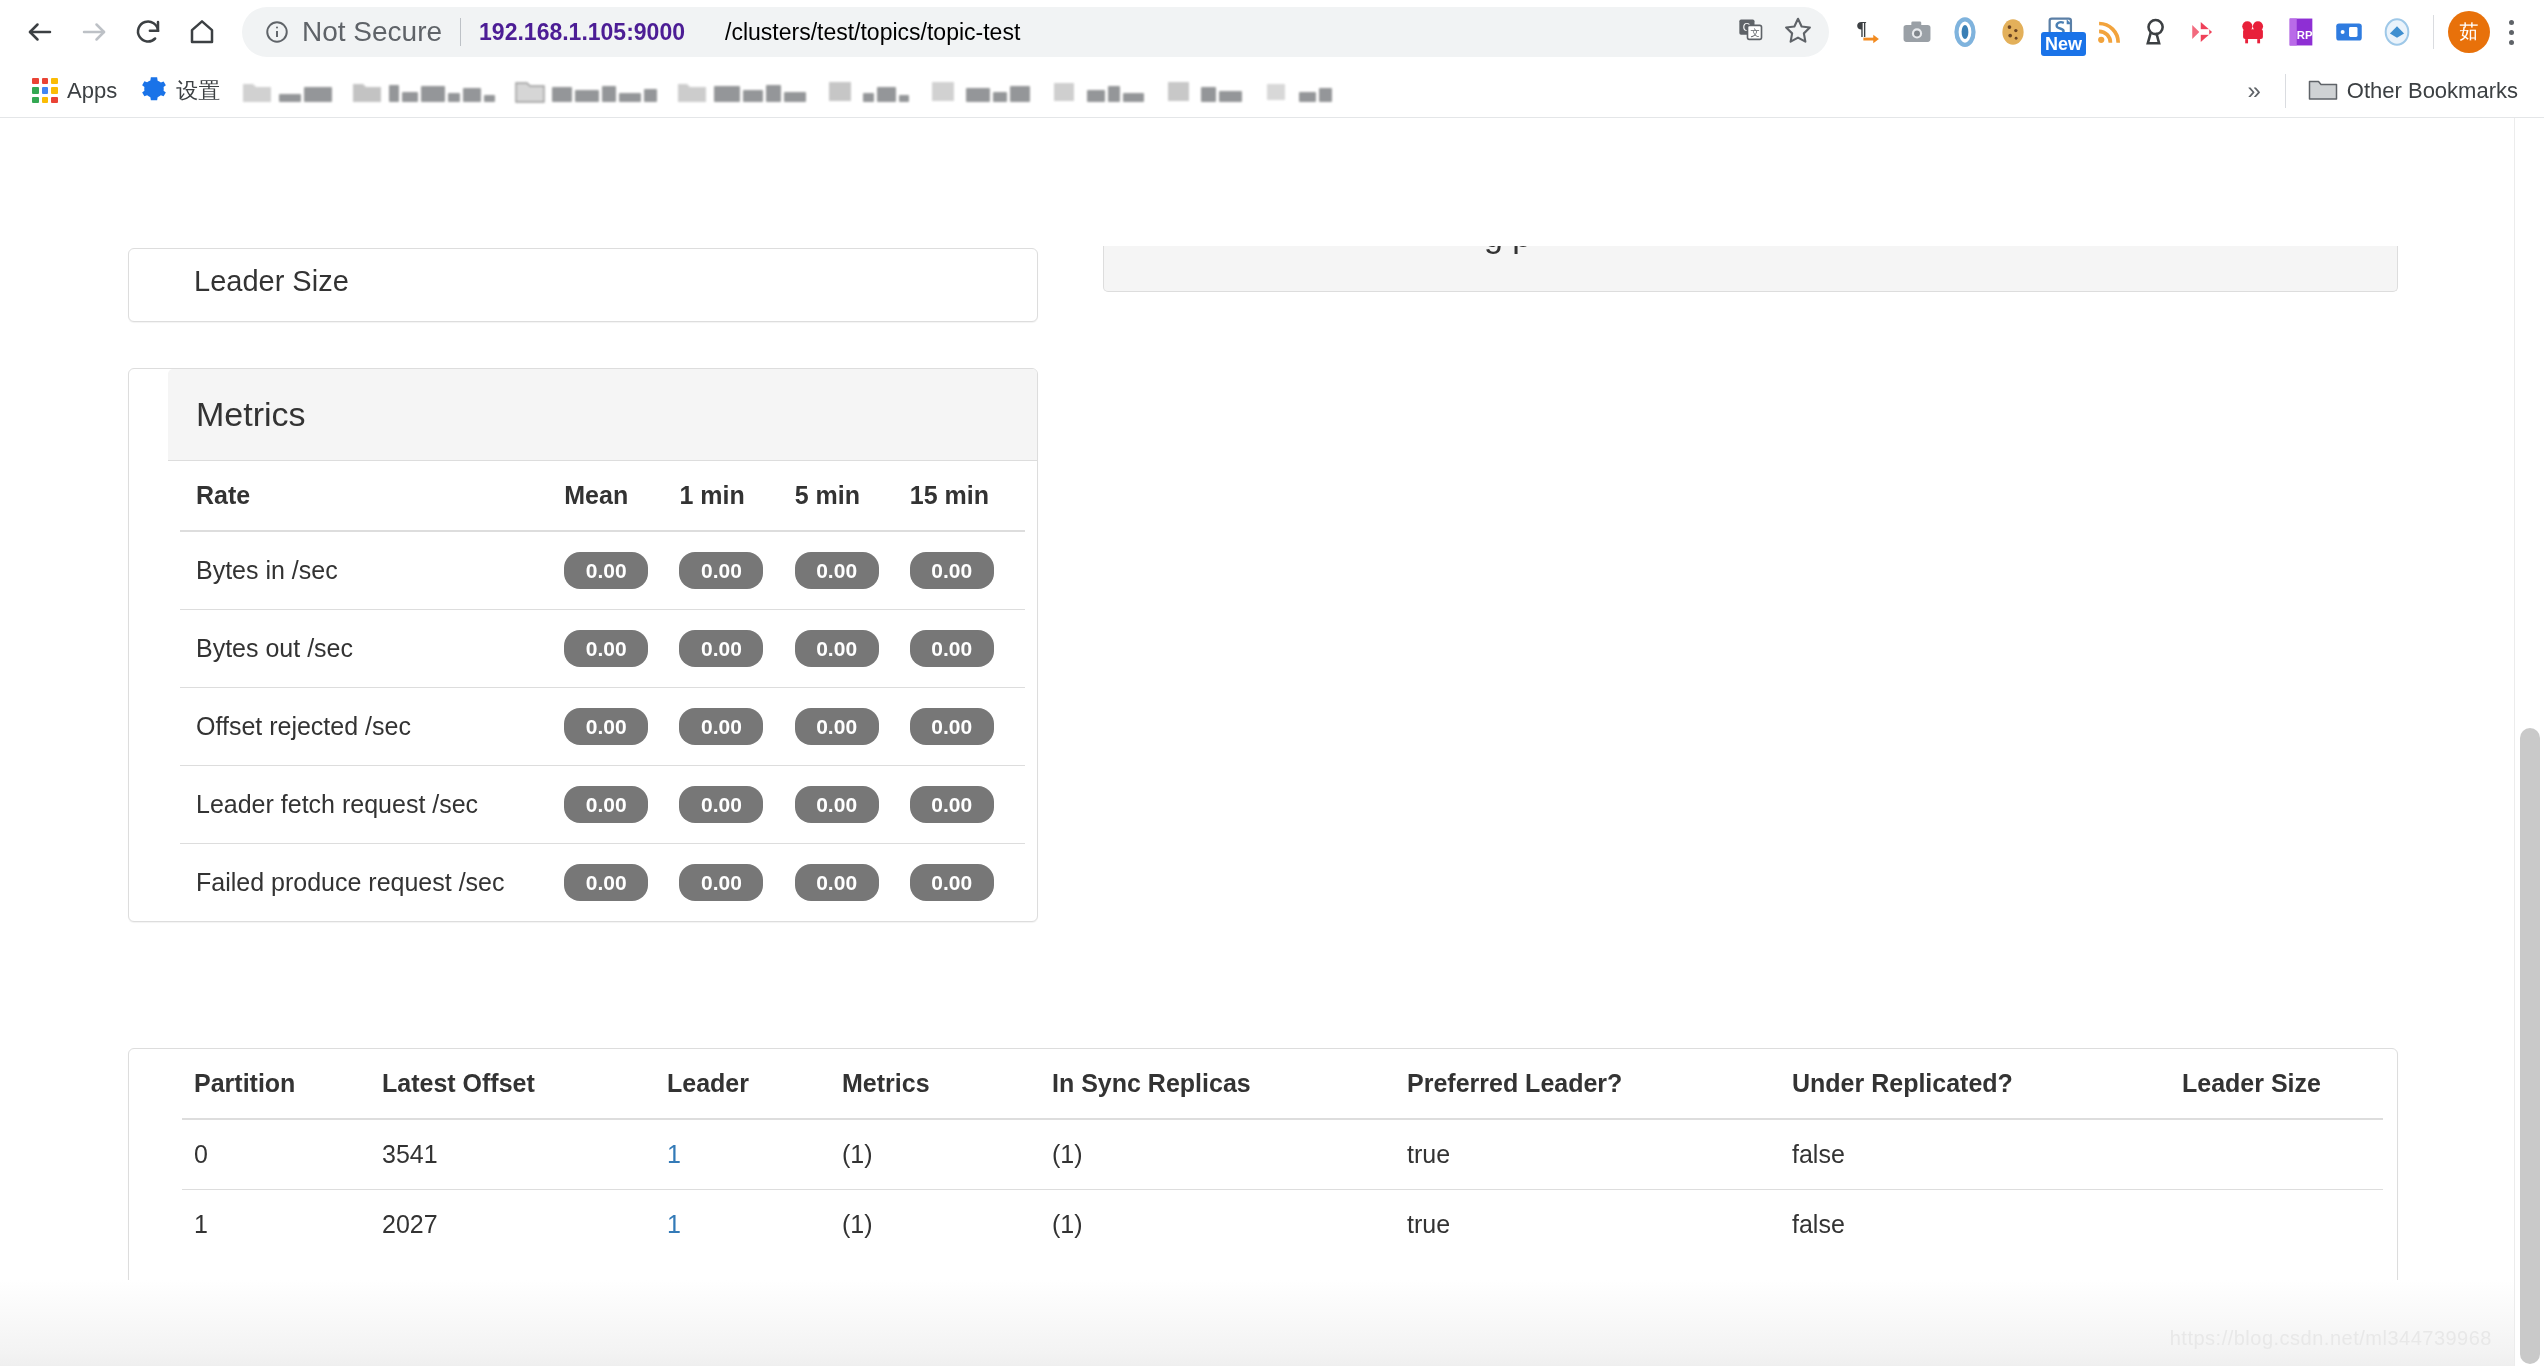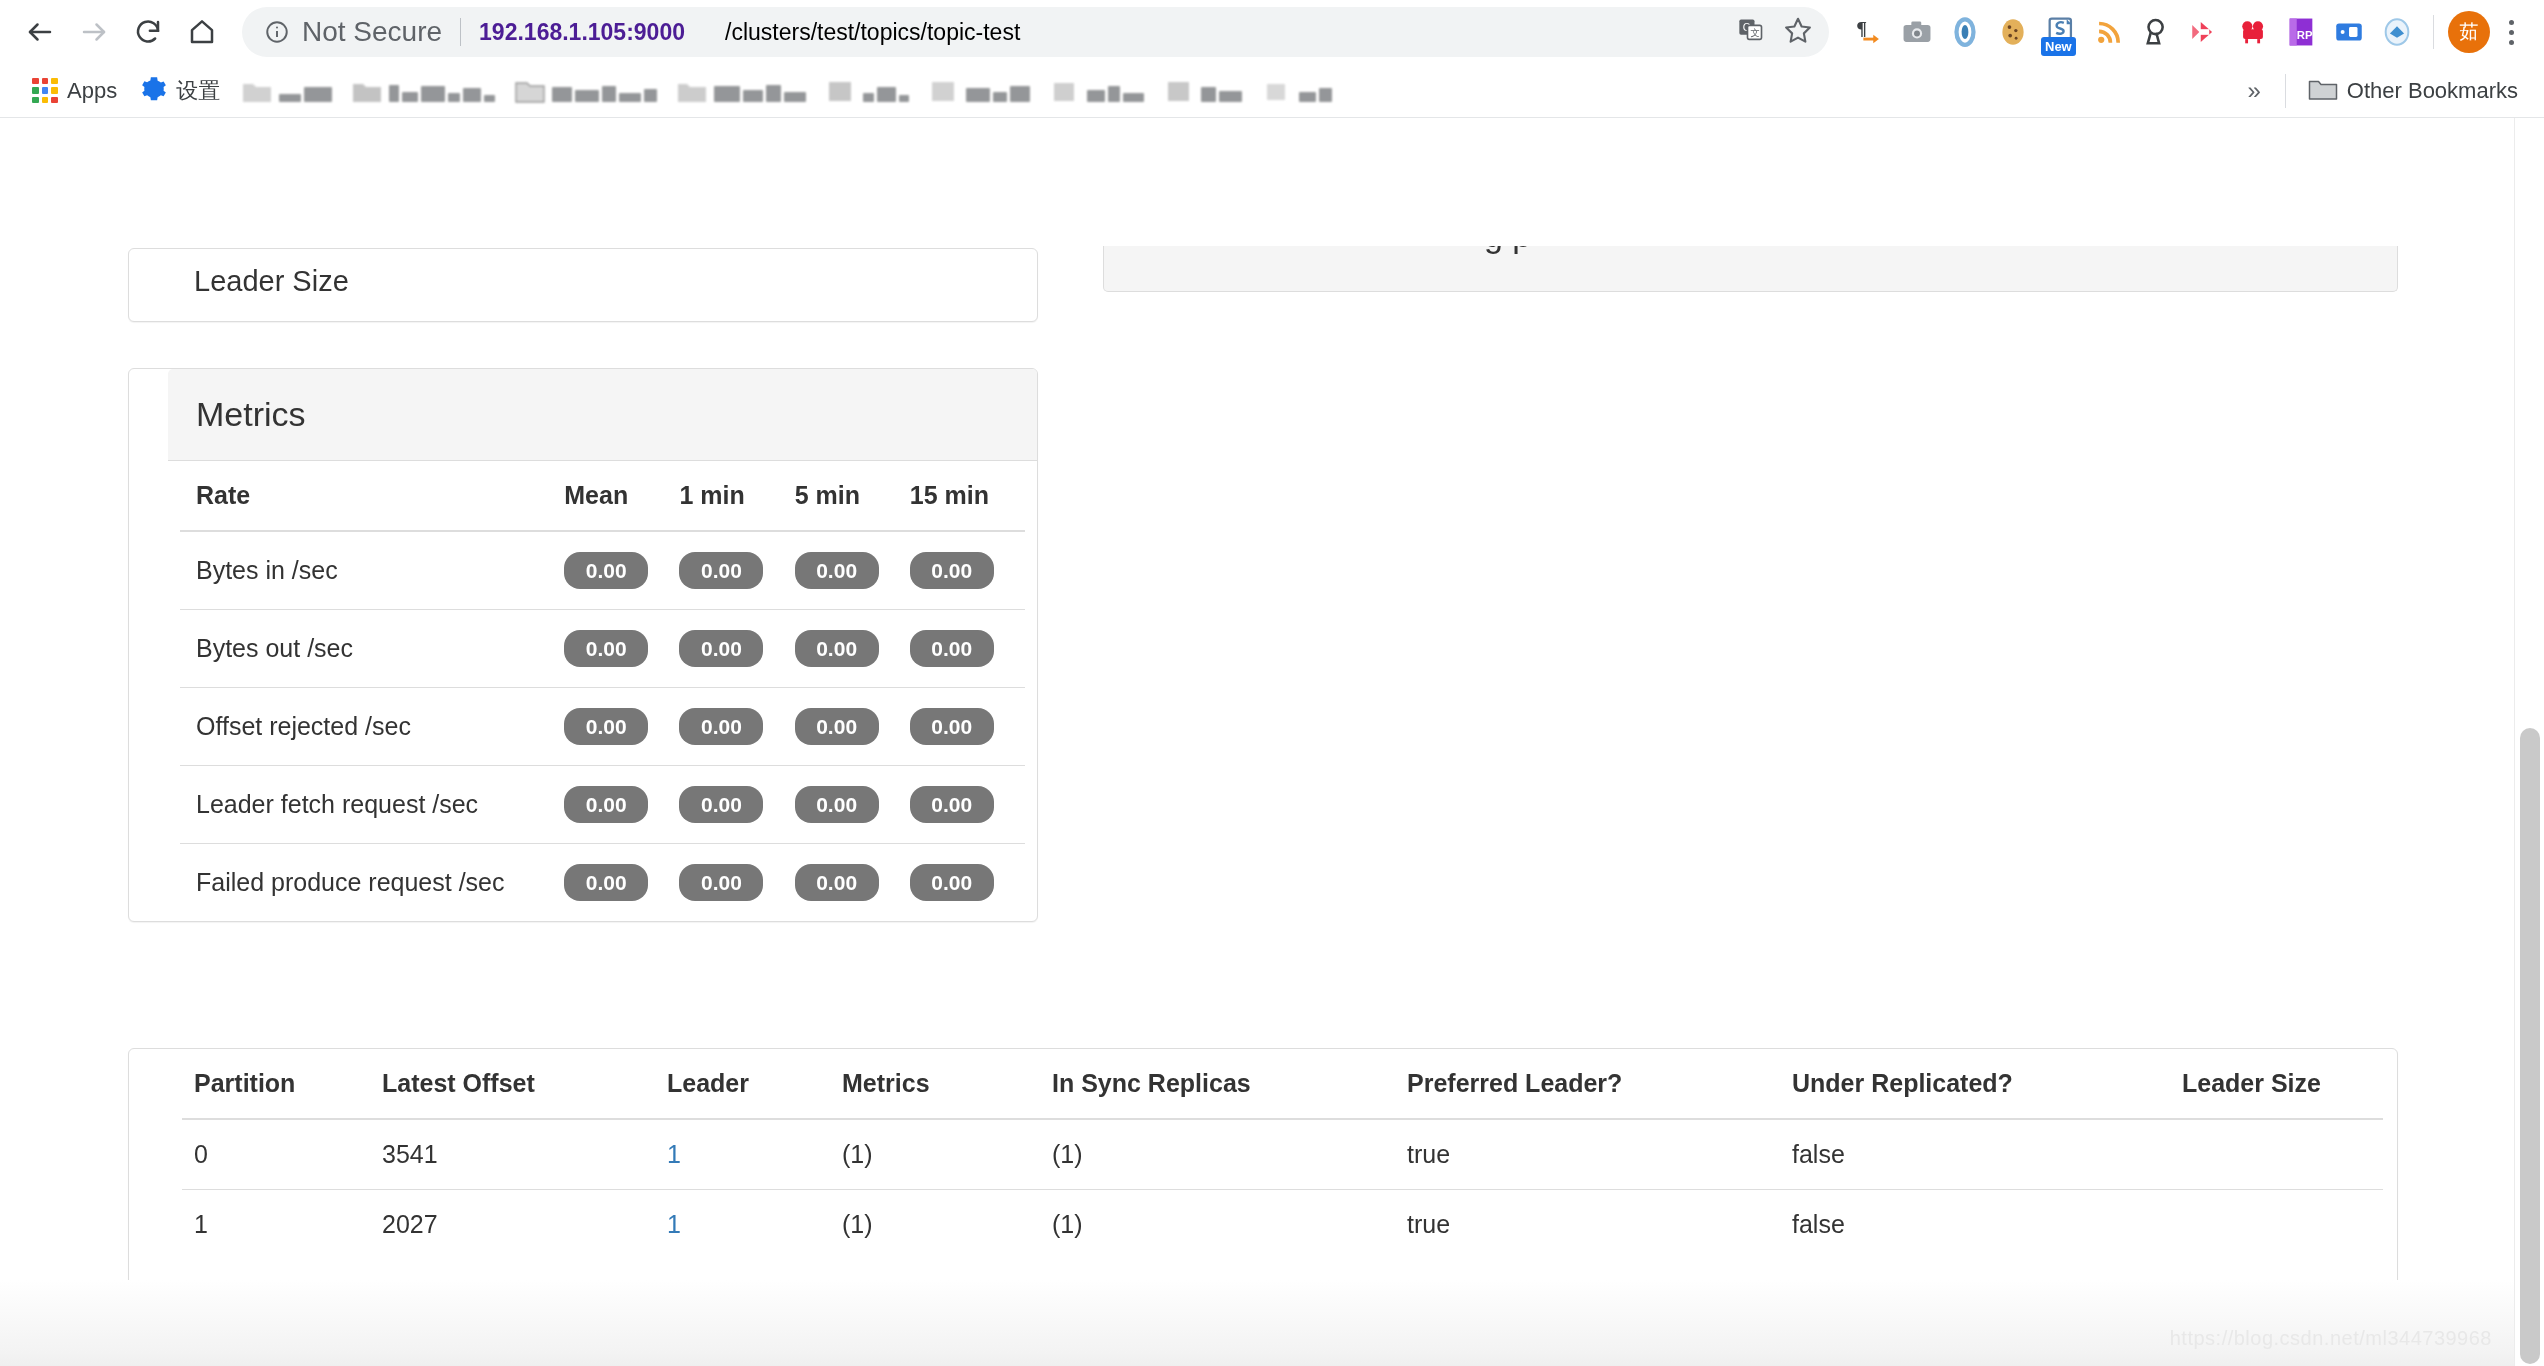--- a/index.html
+++ b/index.html
@@ -52,21 +52,21 @@
   .url .path { color:#000000;padding-left:40px; }
   .omni-right { display:flex; align-items:center; gap: 18px; flex:0 0 auto; margin-left: 14px; }
 
   .ext-strip { display:flex; align-items:center; gap: 4px; flex:0 0 auto; margin-left: 6px; }
   .ext {
     width: 44px; height: 44px; flex:0 0 auto;
     display:flex; align-items:center; justify-content:center; position:relative;
   }
   .ext-badge {
     position:absolute; left:2px; bottom:-2px;
-    background:#1a73e8; color:#fff; font-size:13px; line-height:1;
+    background:#1a73e8; color:#fff; font-size:18px; line-height:1;
     padding:3px 4px; border-radius:3px; font-weight:700;
   }
   .chrome-sep { width:1px; height:34px; background:#dadce0; margin:0 10px; flex:0 0 auto; }
   .avatar {
     width: 42px; height: 42px; border-radius:50%; background:#e8710a;
     color:#fff; font-size:19px; display:flex; align-items:center; justify-content:center;
     flex:0 0 auto;
   }
   .kebab { width:34px; height:44px; display:flex; flex-direction:column; align-items:center; justify-content:center; gap:5px; flex:0 0 auto;}
   .kebab i { width:5px; height:5px; border-radius:50%; background:#5f6368; display:block; }

